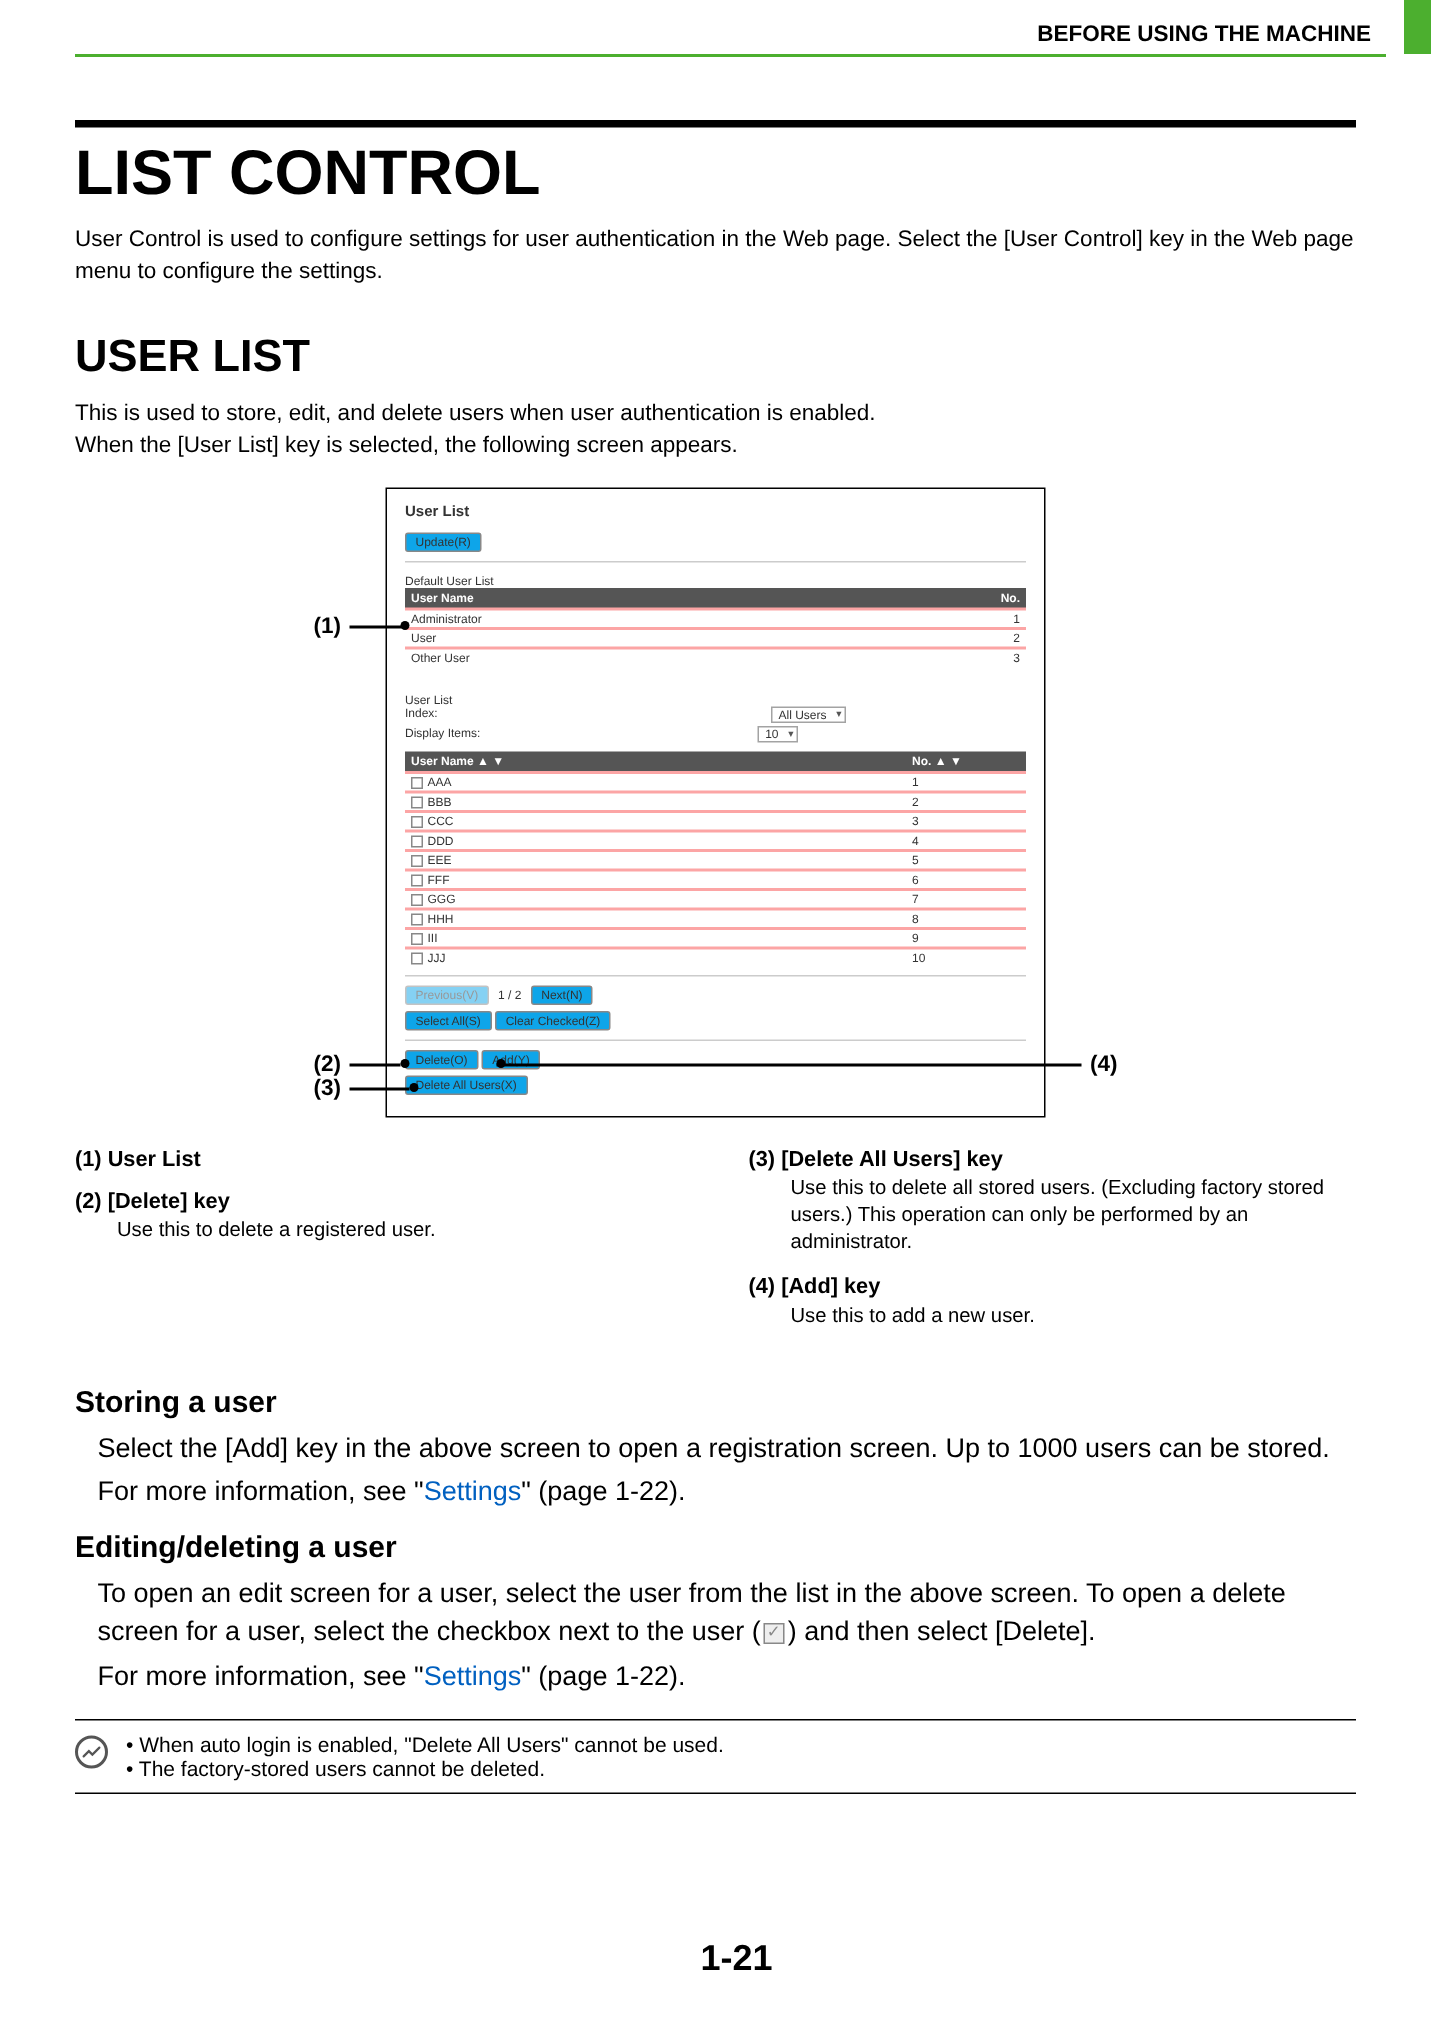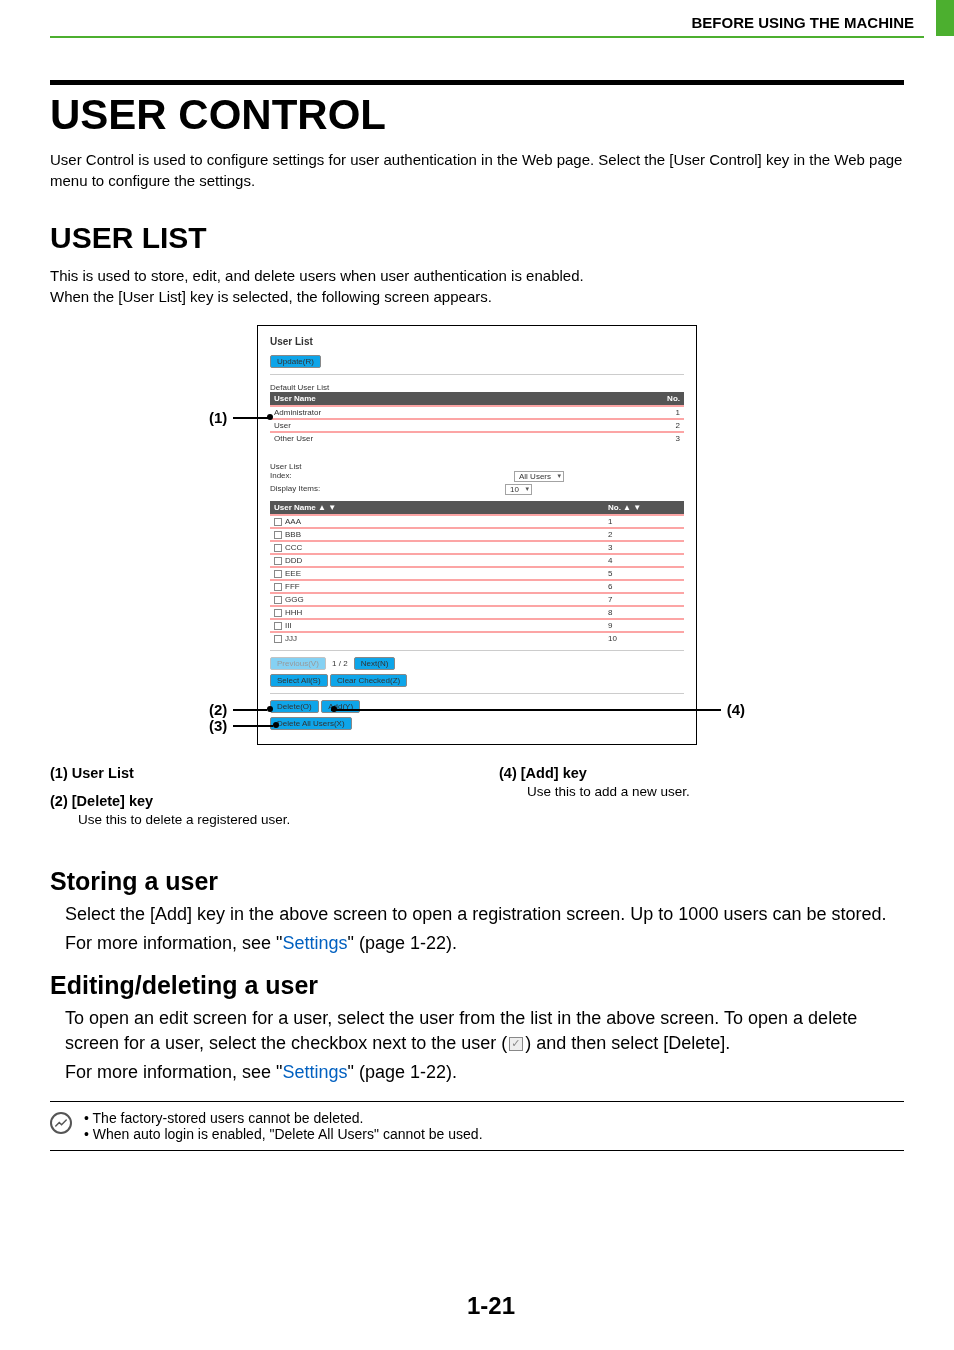--- a/index.html
+++ b/index.html
@@ -150,21 +150,21 @@
   .desc-item { margin-bottom: 12px; }
   .desc-item .num { font-weight: bold; }
   .desc-item .heading { font-weight: bold; }
   .desc-item .body {
     margin: 2px 0 0 28px;
     font-size: 13.5px;
     line-height: 1.35;
   }
 
   h3.section {
-    font-size: 25px;
+    font-size: 20px;
     font-weight: bold;
     margin: 26px 0 6px 0;
   }
   p.sec-body {
     font-size: 18px;
     margin: 0 0 4px 15px;
     line-height: 1.4;
   }
   .link { color: #0060c0; }
 
@@ -219,21 +219,21 @@
 </style>
 </head>
 <body>
 
 <div class="green-bar"></div>
 <div class="header-line"></div>
 <div class="page-breadcrumb">BEFORE USING THE MACHINE</div>
 
 <div class="content">
   <div class="thick-rule"></div>
-  <h1 class="title">USER CONTROL</h1>
+  <h1 class="title">LIST CONTROL</h1>
   <p class="intro">User Control is used to configure settings for user authentication in the Web page. Select the [User Control] key in the Web page menu to configure the settings.</p>
 
   <h2 class="subtitle">USER LIST</h2>
   <p class="sub-intro" style="white-space: pre-line;">This is used to store, edit, and delete users when user authentication is enabled.
 When the [User List] key is selected, the following screen appears.</p>
 
   <div class="shot-wrap">
 
     <span class="callout-label" style="left:-48px; top:84px;">(1)</span>
     <span class="callout-label" style="left:-48px; top:376px;">(2)</span>
@@ -368,20 +368,25 @@
         <span class="num">(1)</span>
         <span class="heading">User List</span>
       </div>
       <div class="desc-item">
         <span class="num">(2)</span>
         <span class="heading">[Delete] key</span>
         <div class="body">Use this to delete a registered user.</div>
       </div>
     </div>
     <div class="desc-col">
+      <div class="desc-item">
+        <span class="num">(3)</span>
+        <span class="heading">[Delete All Users] key</span>
+        <div class="body">Use this to delete all stored users. (Excluding factory stored users.) This operation can only be performed by an administrator.</div>
+      </div>
       <div class="desc-item">
         <span class="num">(4)</span>
         <span class="heading">[Add] key</span>
         <div class="body">Use this to add a new user.</div>
       </div>
     </div>
   </div>
 
   <h3 class="section">Storing a user</h3>
   <p class="sec-body">Select the [Add] key in the above screen to open a registration screen. Up to 1000 users can be stored.</p>
@@ -397,19 +402,19 @@
     <span>For more information, see "</span><span class="link">Settings</span><span>" (page 1-22).</span>
   </p>
 
   <div class="note-box">
     <div class="note-icon">
       <svg viewBox="0 0 24 24">
           <path d="M3 17l6-6 4 4 8-8" fill="none" stroke="#555" stroke-width="2.5" stroke-linecap="round"></path>
         </svg>
     </div>
     <div>
+      <div>• <span>When auto login is enabled, "Delete All Users" cannot be used.</span></div>
       <div>• <span>The factory-stored users cannot be deleted.</span></div>
-      <div>• <span>When auto login is enabled, "Delete All Users" cannot be used.</span></div>
     </div>
   </div>
 </div>
 
 <div class="page-num">1-21</div>
 
 </body></html>

